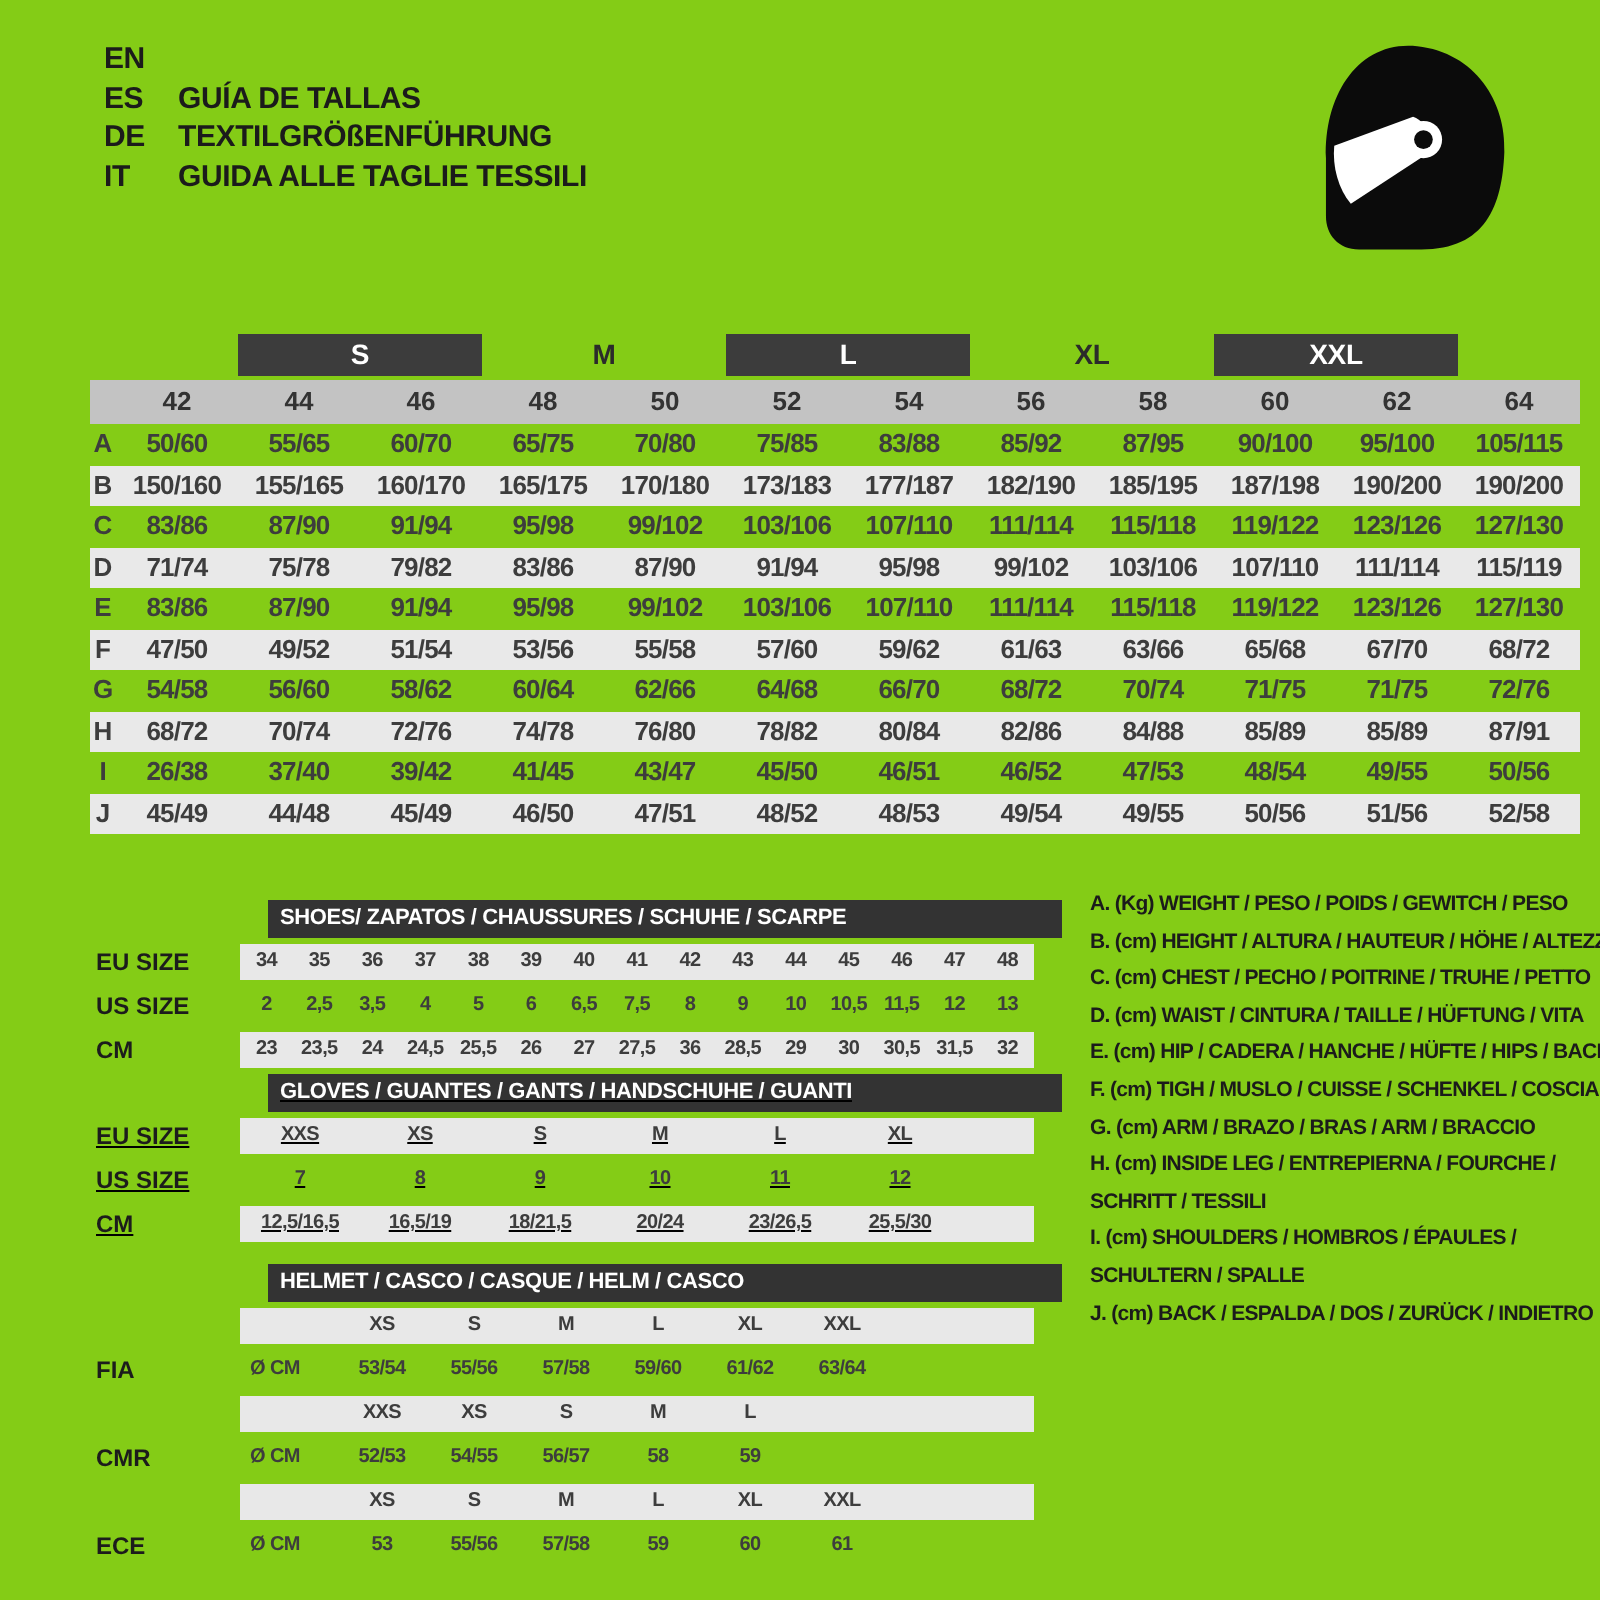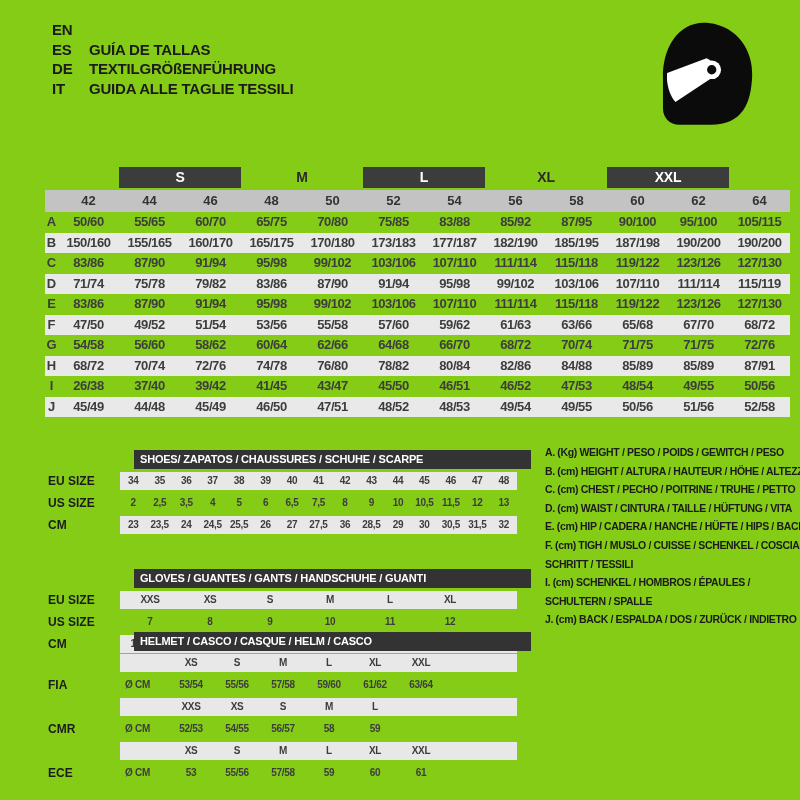--- a/index.html
+++ b/index.html
@@ -23,21 +23,21 @@
   .size-row{height:22px;background:#c3c3c3;line-height:22px;}
   .size-cell{font-size:13px;text-align:center;color:#333333;}
   .data-row{height:20.5px;line-height:20.5px;}
   .zebra{background:#e9e9e9;}
   .letter-cell{font-size:13px;text-align:center;color:#3d3d3d;}
   .val-cell{font-size:13px;text-align:center;color:#3d3d3d;letter-spacing:-0.4px;}
 
   
   .section{position:absolute;left:45px;width:473px;}
   #shoes-section{top:450px;}
-  #gloves-section{top:569px;}
+  #gloves-section{top:537px;text-decoration:underline;}
   #helmet-section{top:632px;}
   .sec-bar{margin-left:89px;width:391px;height:19px;background:#333333;color:#ffffff;
            font-size:11px;line-height:19px;padding-left:6px;letter-spacing:-0.2px;}
   .srow{display:flex;height:20px;margin-top:2px;align-items:center;}
   .sec-label{width:75px;font-size:12px;line-height:18px;color:#1c1c1c;padding-left:3px;box-sizing:border-box;}
   .srow-band{width:397px;height:18px;line-height:18px;display:grid;align-items:center;
              font-size:10px;color:#3d3d3d;text-align:center;letter-spacing:-0.3px;}
   .shoes-band{grid-template-columns:repeat(15,1fr);}
   .gloves-band{grid-template-columns:repeat(6,60px) 1fr;}
   .helmet-band{grid-template-columns:48px repeat(6,46px) 1fr;}
@@ -449,24 +449,28 @@
       <div class="legend-item">
         <div class="legend-line">D. (cm) WAIST / CINTURA / TAILLE / HÜFTUNG / VITA</div>
       </div>
       <div class="legend-item">
         <div class="legend-line">E. (cm) HIP / CADERA / HANCHE / HÜFTE / HIPS /  BACINO</div>
       </div>
       <div class="legend-item">
         <div class="legend-line">F. (cm) TIGH / MUSLO / CUISSE / SCHENKEL / COSCIA</div>
       </div>
       <div class="legend-item">
+        <div class="legend-line">G. (cm) ARM  / BRAZO / BRAS / ARM / BRACCIO</div>
+      </div>
+      <div class="legend-item">
+        <div class="legend-line">H. (cm) INSIDE LEG / ENTREPIERNA / FOURCHE /</div>
         <div class="legend-line">SCHRITT / TESSILI</div>
       </div>
       <div class="legend-item">
-        <div class="legend-line">I.  (cm) SCHENKEL / HOMBROS / ÉPAULES /</div>
+        <div class="legend-line">I.  (cm) SHOULDERS / HOMBROS / ÉPAULES /</div>
         <div class="legend-line">SCHULTERN / SPALLE</div>
       </div>
       <div class="legend-item">
         <div class="legend-line">J. (cm) BACK / ESPALDA / DOS / ZURÜCK / INDIETRO</div>
       </div>
     </div>
 
 </div>
 
 </body></html>

